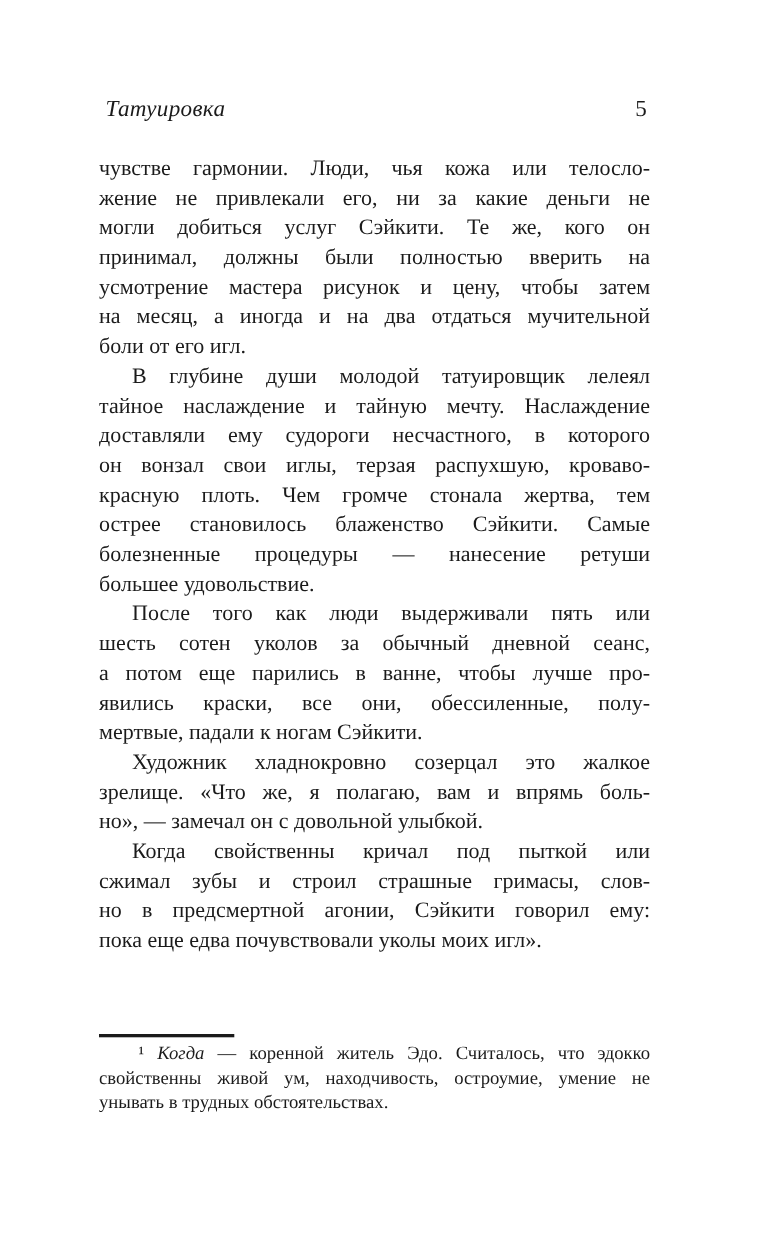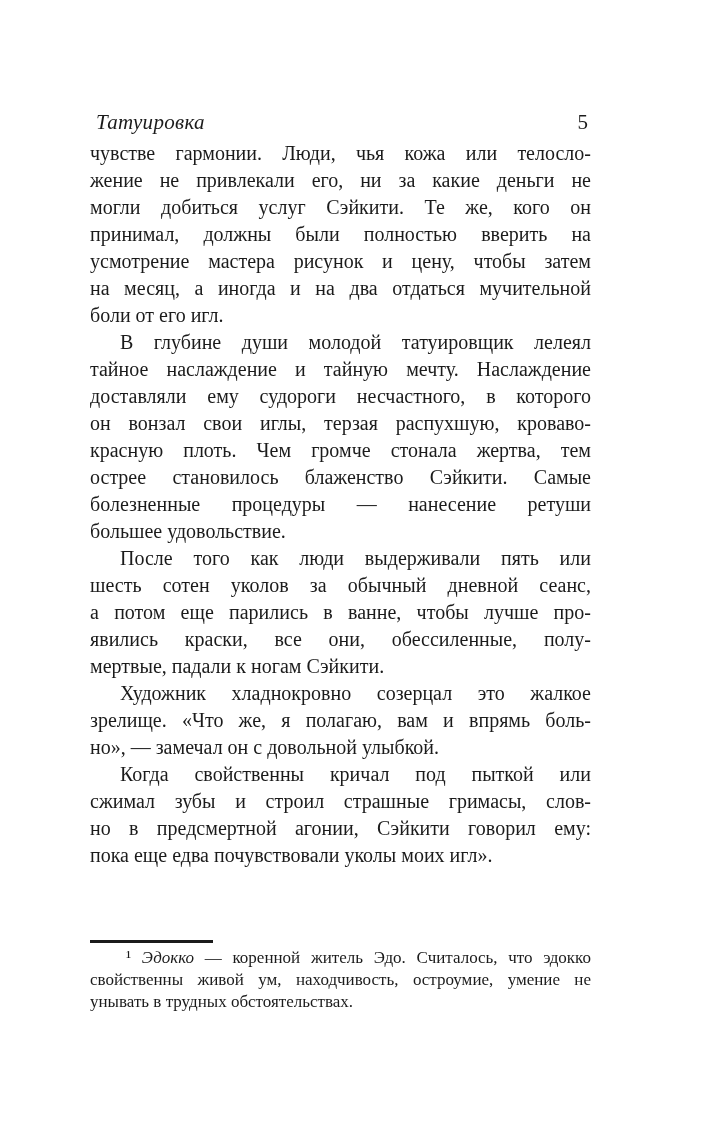--- a/index.html
+++ b/index.html
@@ -15,21 +15,20 @@
   }
   .column { position: absolute; left: 90px; width: 501px; }
 
   .running-head {
     top: 86px;
     height: 27px;
     display: flex;
     justify-content: space-between;
     align-items: baseline;
     font-size: 21px;
-    margin-top: 24px;
   }
   .running-head .title { font-style: italic; padding-left: 6px; letter-spacing: 0.3px; }
   .running-head .pageno { padding-right: 3px; }
 
   .body-text {
     top: 140px;
     font-size: 20px;
     line-height: 27px;
   }
   .line {
@@ -101,18 +100,18 @@
         <div class="line indent"><span>Когда свойственны кричал под пыткой или</span></div>
         <div class="line"><span>сжимал зубы и строил страшные гримасы, слов-</span></div>
         <div class="line"><span>но в предсмертной агонии, Сэйкити говорил ему:</span></div>
         <div class="line last"><span>пока еще едва почувствовали уколы моих игл».</span></div>
       </div>
     </div>
 
   <div class="footnote-rule"></div>
 
   <div class="column footnote-text">
-      <div class="line indent"><span>¹ </span><span class="italic">Эдокко</span><span> — коренной житель Эдо. Считалось, что эдокко</span></div>
+      <div class="line indent"><span>¹ </span><span class="italic">Когда</span><span> — коренной житель Эдо. Считалось, что эдокко</span></div>
       <div class="line"><span>свойственны живой ум, находчивость, остроумие, умение не</span></div>
       <div class="line last"><span>унывать в трудных обстоятельствах.</span></div>
     </div>
 
 </div>
 
 </body></html>

